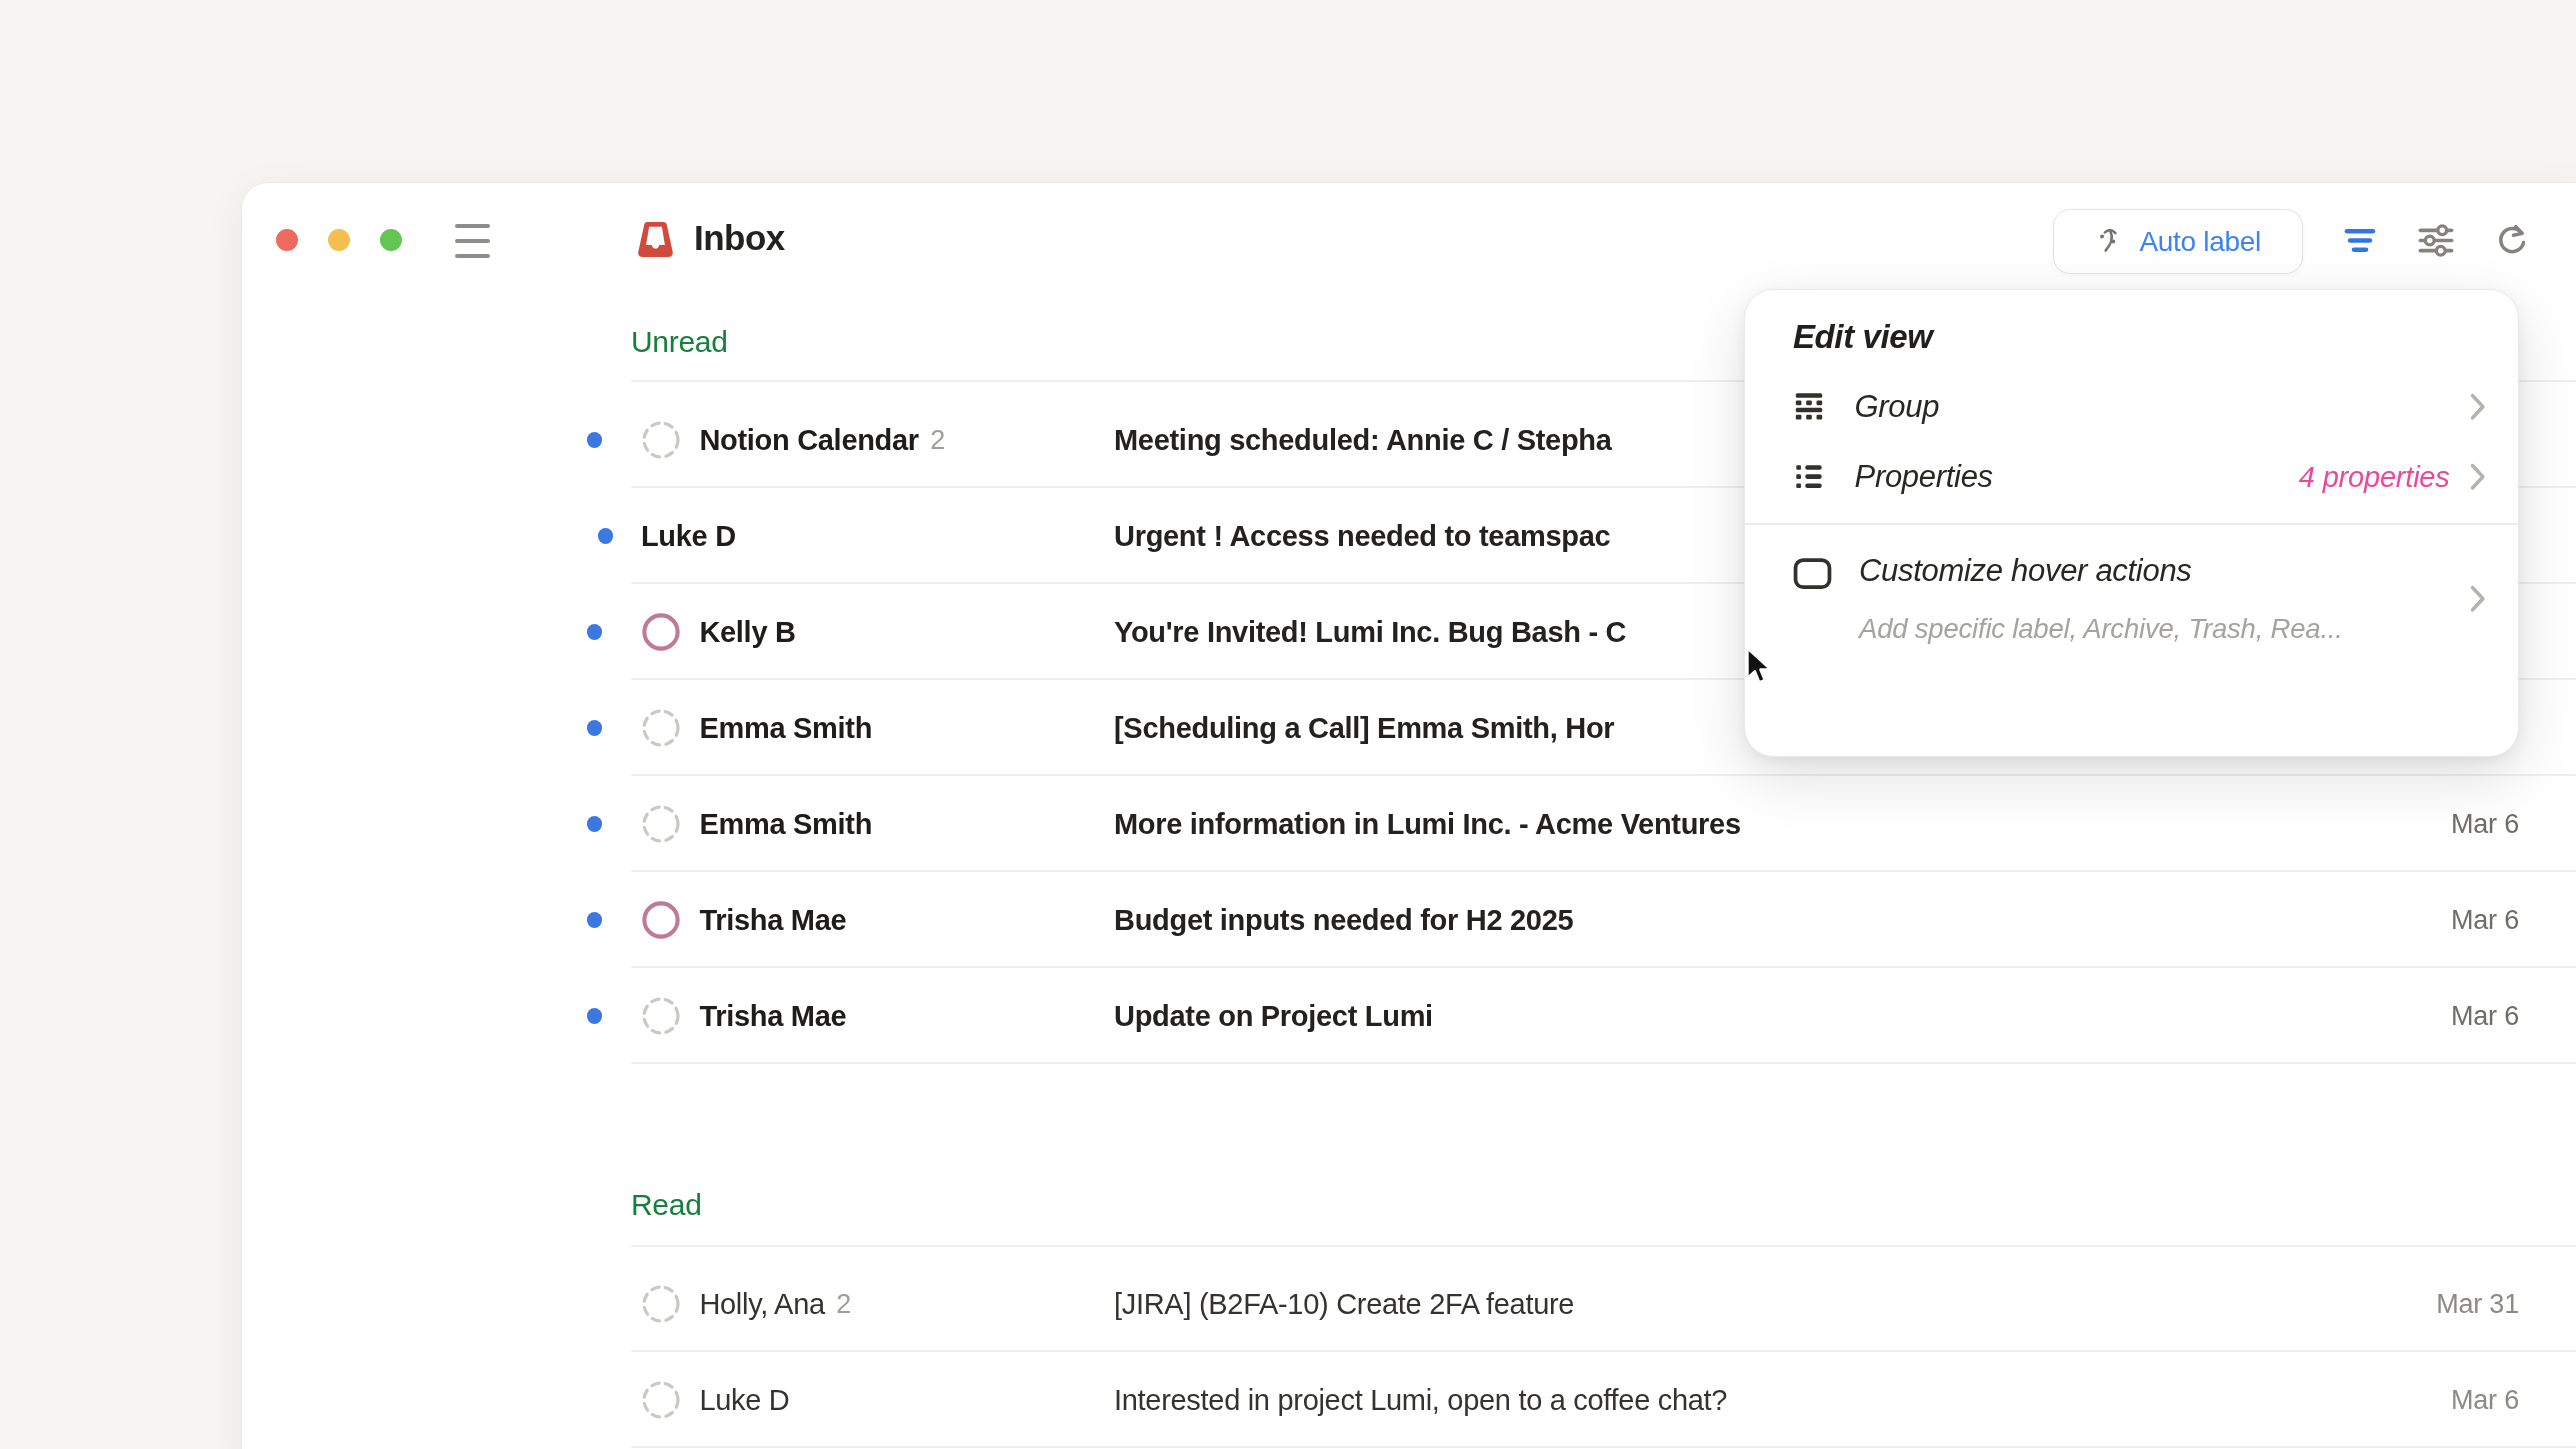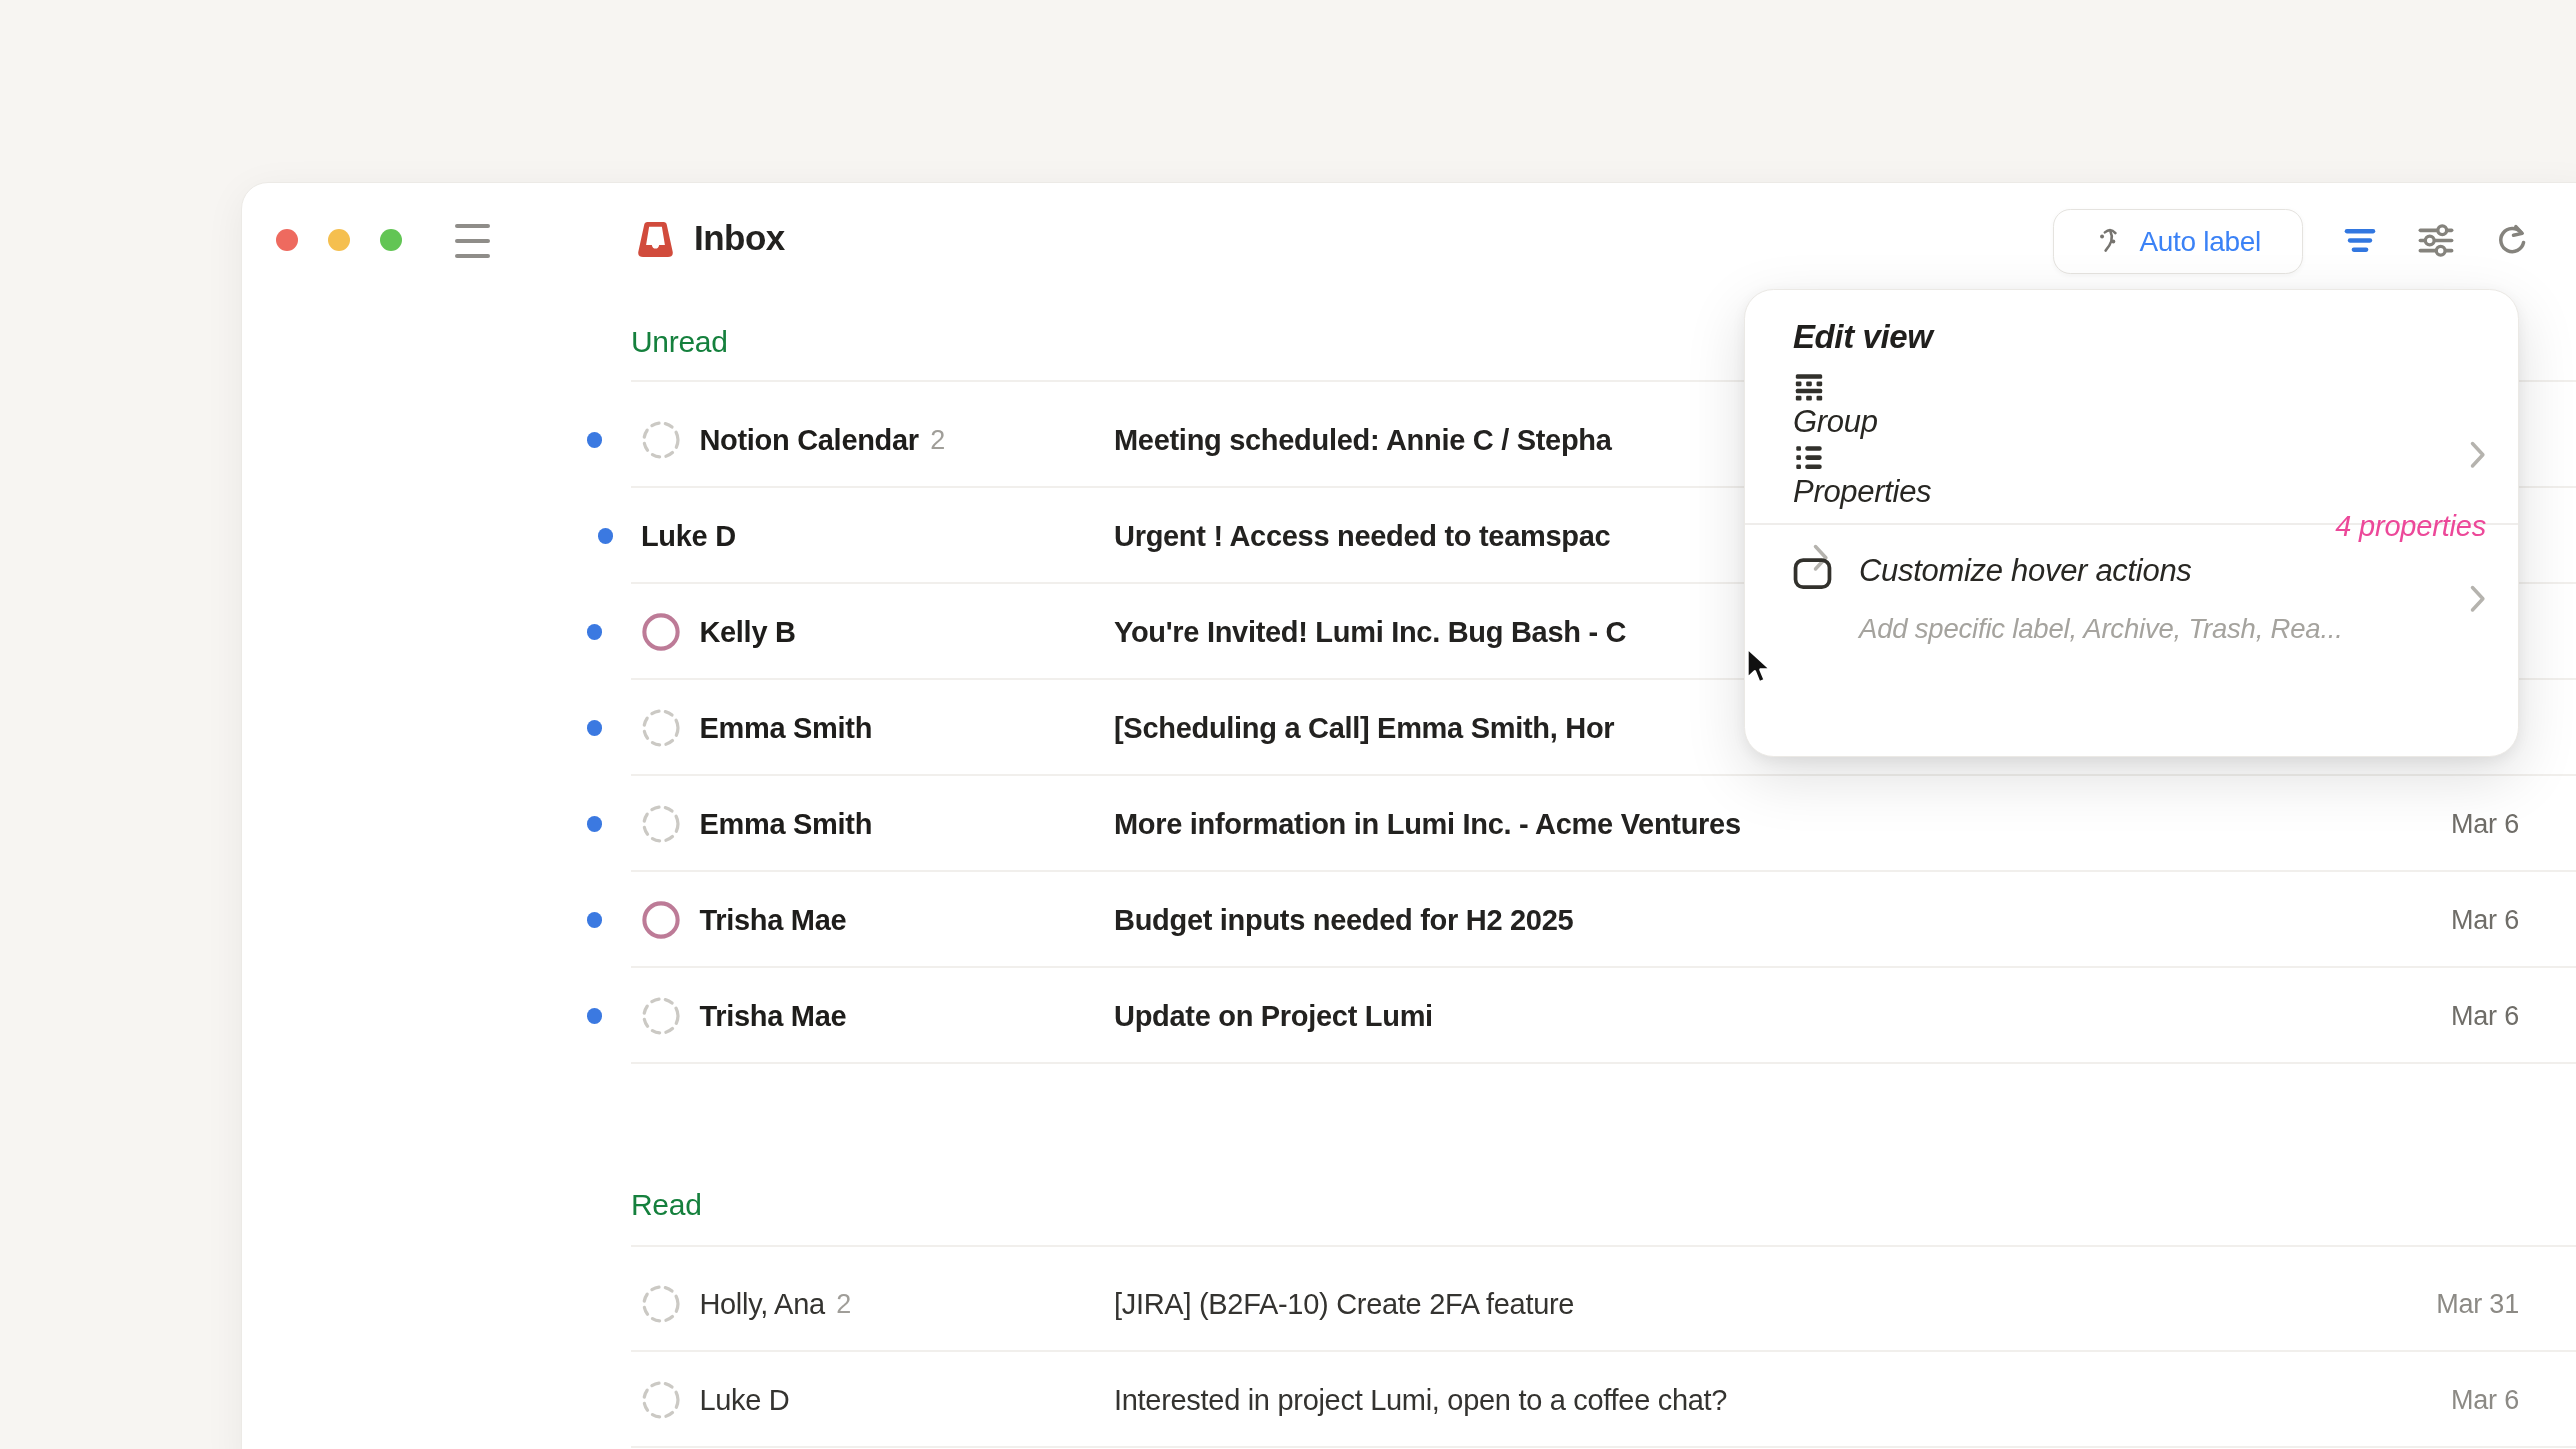--- a/index.html
+++ b/index.html
@@ -48,21 +48,21 @@
   .date{position:absolute;right:82px;font-size:27px;letter-spacing:-0.2px;}
   .row.unread .date{font-weight:500;color:#6f6d68;}
   .row.read .date{font-weight:400;color:#8c8a85;}
 
   
   .panel{position:absolute;left:1502px;top:106px;width:775px;height:468px;background:#fff;
     border:1.3px solid #ebe9e5;border-radius:29.5px;z-index:50;
     box-shadow:0 20px 60px rgba(0,0,0,0.13),0 4px 13.4px rgba(0,0,0,0.06);font-style:italic;}
   .panel-title{padding:28px 48px 0 48px;font-size:33px;font-weight:700;color:#201f1d;letter-spacing:-0.4px;}
   .menu{padding:16px 32px 0 48px;}
-  .mi{display:flex;height:70px;flex-direction:column;}
+  .mi{display:flex;align-items:center;height:70px;}
   .mi-icon{flex:none;width:32px;height:32px;margin-right:29.5px;display:flex;align-items:center;justify-content:center;}
   .mi-label{font-size:31px;font-weight:400;color:#282723;letter-spacing:-0.3px;}
   .mi-value{margin-left:auto;font-size:29px;color:#ec4899;letter-spacing:-0.2px;}
   .mi-chevron{margin-left:19px;flex:none;display:flex;align-items:center;}
   .mi .mi-chevron{margin-left:auto;}
   .mi.has-value .mi-chevron{margin-left:19px;}
   .panel-divider{margin-top:10.7px;height:2px;background:#efedeb;}
   .hover-item{display:flex;align-items:center;padding:0 32px 0 48px;height:149px;}
   .hover-icon{flex:none;width:39px;height:35px;margin-right:27px;align-self:flex-start;margin-top:32px;}
   .hover-texts{display:flex;flex-direction:column;gap:24px;}

